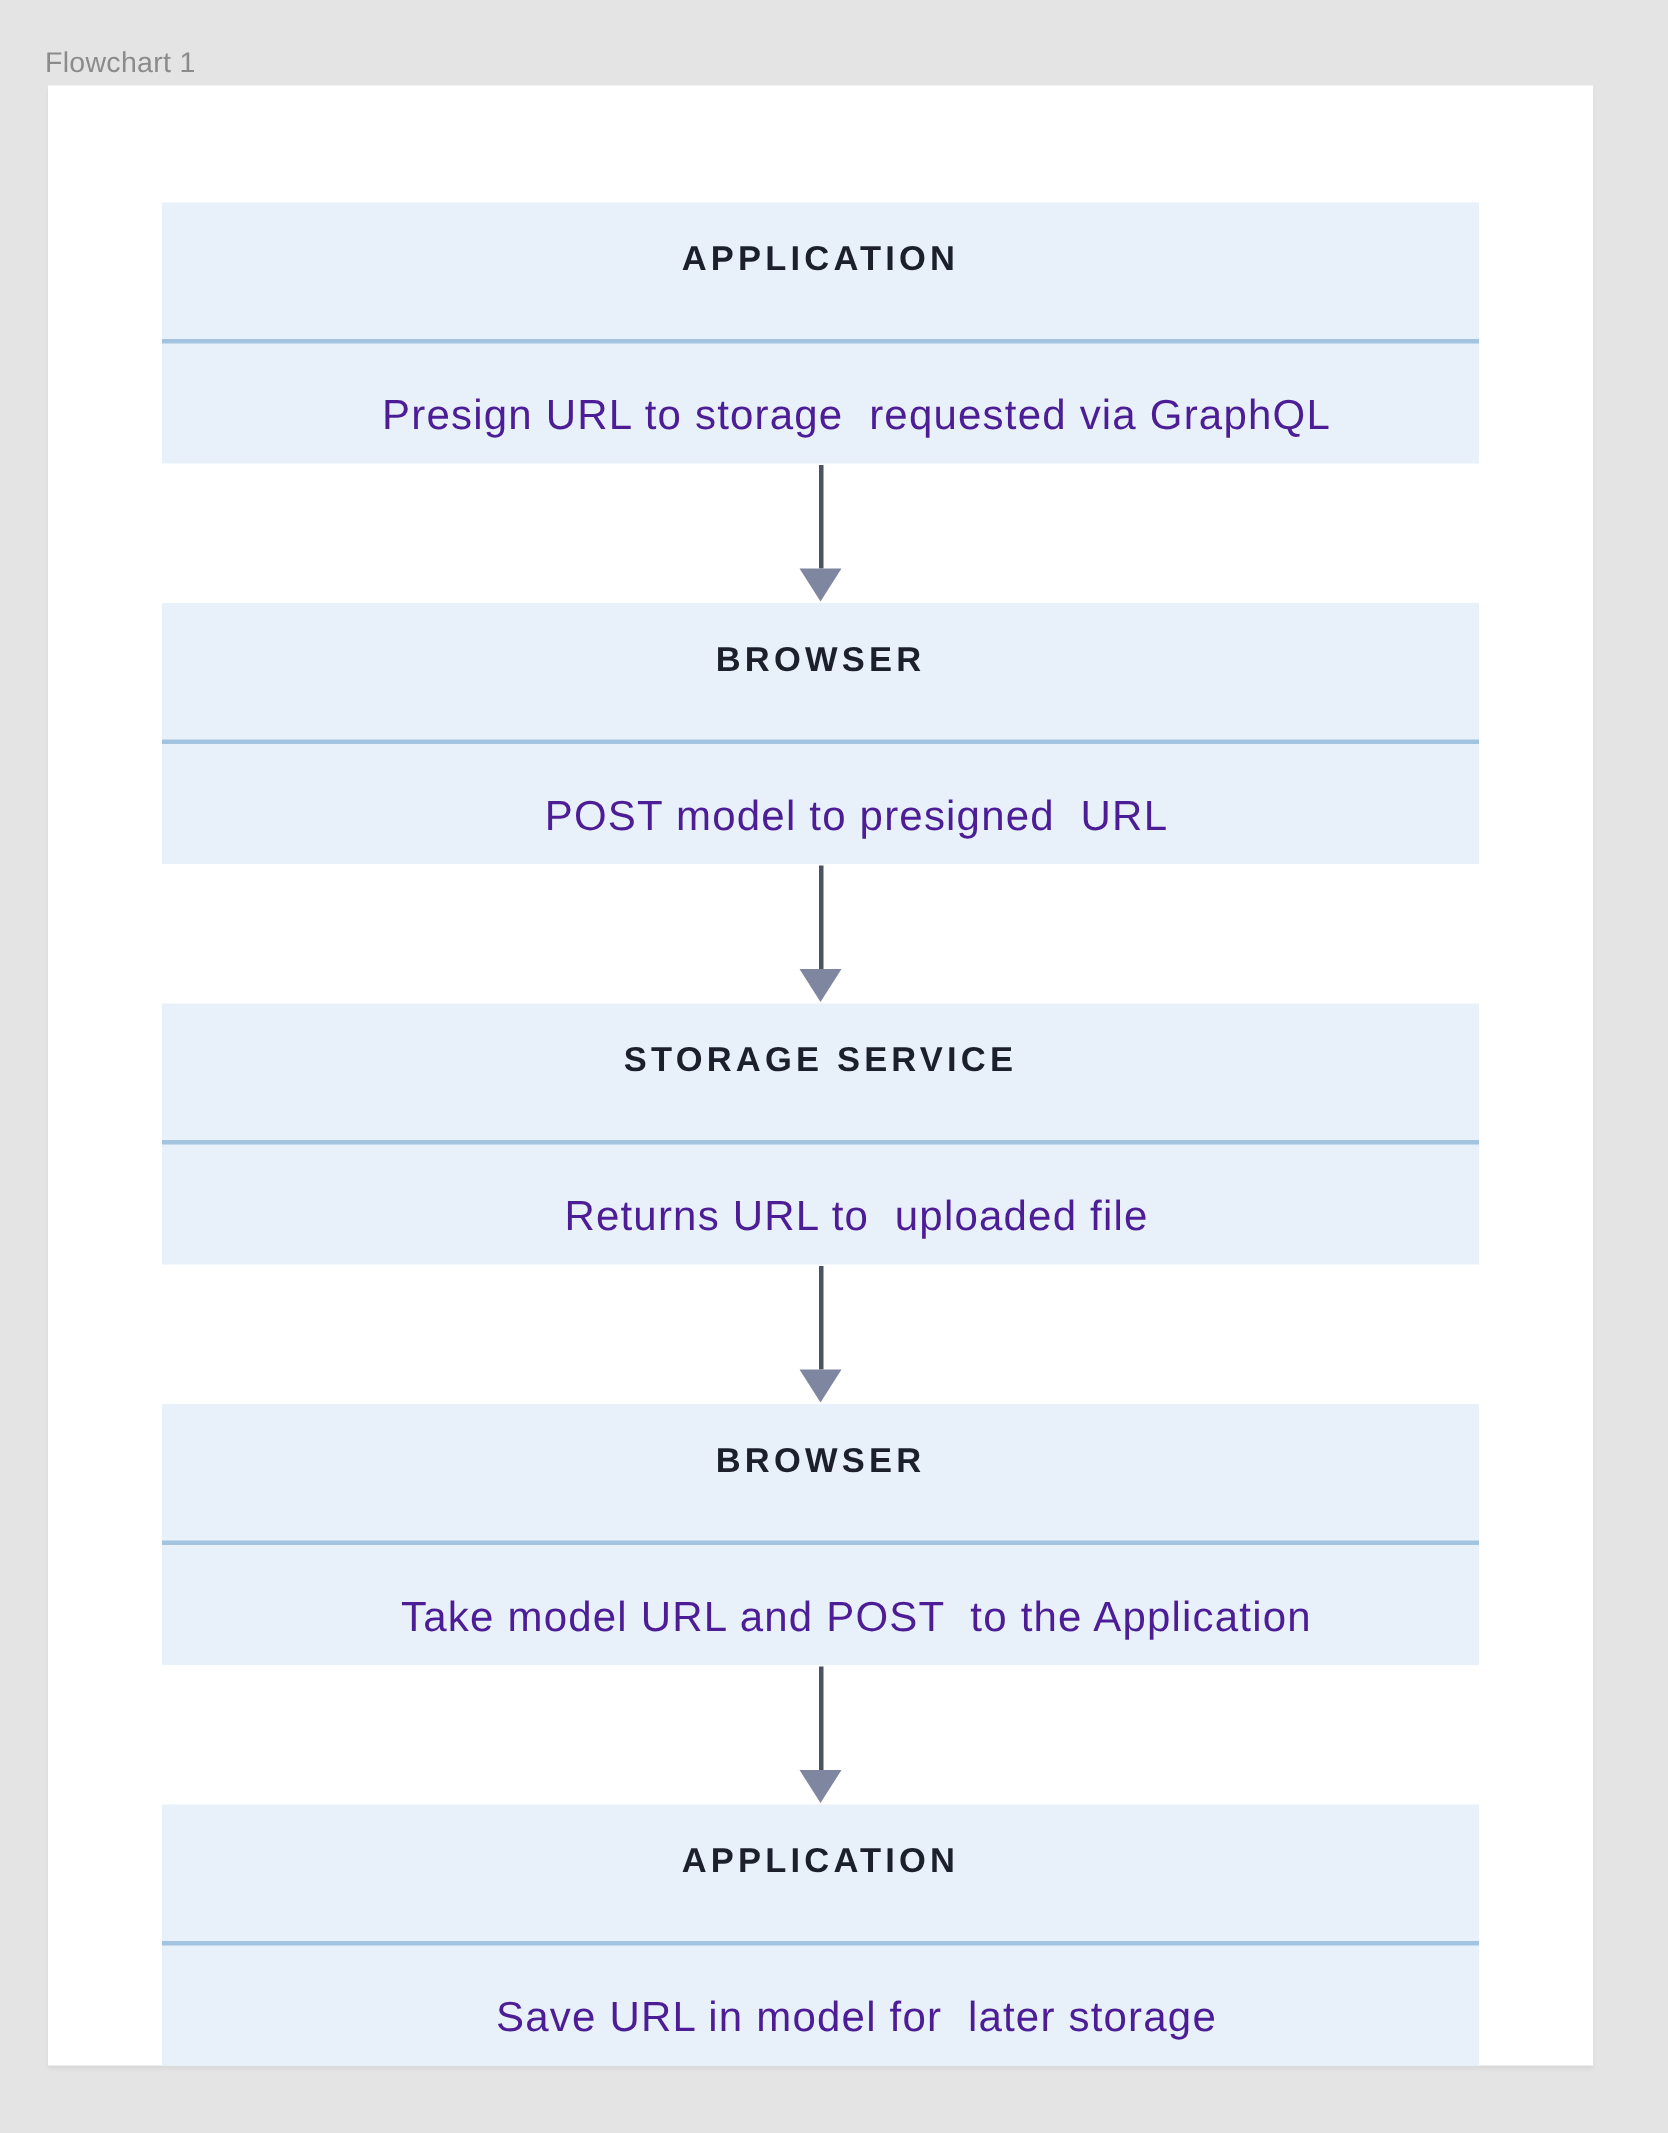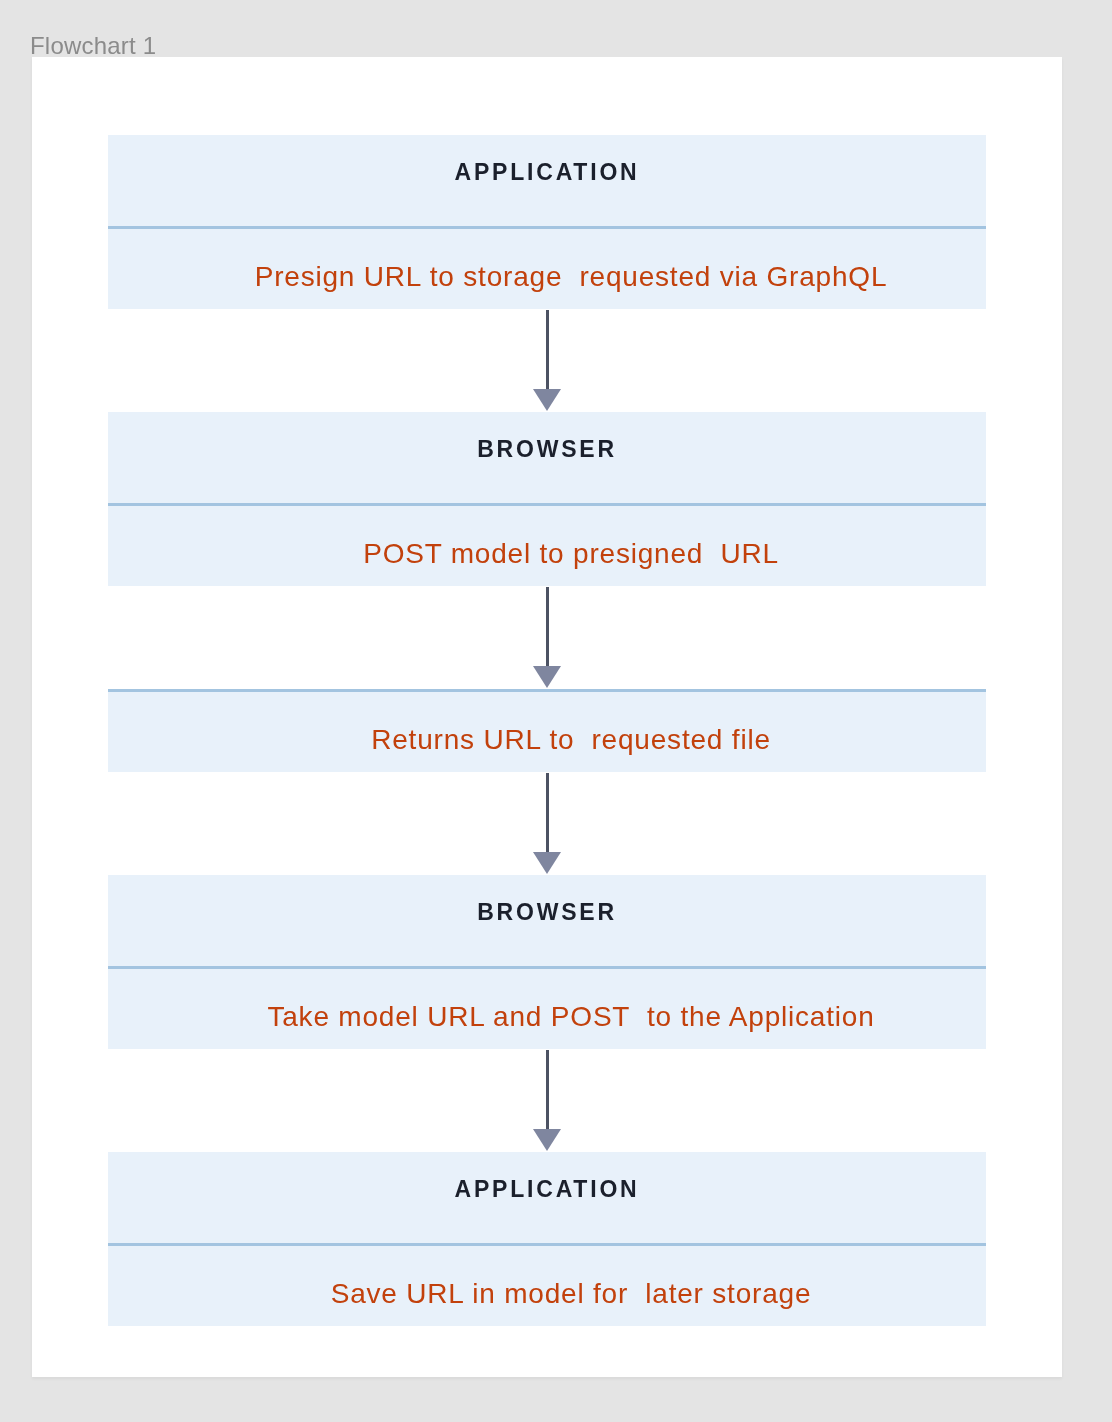--- a/index.html
+++ b/index.html
@@ -5,21 +5,21 @@
   * { margin: 0; padding: 0; box-sizing: border-box; }
   html, body {
     width: 1112px; height: 1422px;
     background: #e4e4e4;
     font-family: "Liberation Sans", sans-serif;
     overflow: hidden;
   }
   .canvas-label {
     position: absolute;
     left: 30px; top: 32px;
-    font-size: 24px;
+    font-size: 19px;
     color: #8b8b8b;
     letter-spacing: 0.2px;
   }
   .card {
     position: absolute;
     left: 32px; top: 57px;
     width: 1030px; height: 1320px;
     background: #ffffff;
     box-shadow: 0 2px 3px rgba(0,0,0,0.05);
     padding-top: 78px;
@@ -49,21 +49,21 @@
     width: 100%;
     background: #a3c4e0;
   }
   .step-body {
     height: 64px;
     display: flex;
     align-items: center;
     justify-content: center;
     font-size: 28px;
     letter-spacing: 0.8px;
-    color: #c2410c;
+    color: #4c1d95;
     white-space: pre;
     margin-left: 48px;
   }
   .arrow {
     height: 103px;
     display: flex;
     flex-direction: column;
     align-items: center;
   }
   .arrow-line {
@@ -103,22 +103,23 @@
     <div class="step-divider"></div>
     <div class="step-body">POST model to presigned  URL</div>
   </div>
 
   <div class="arrow">
     <div class="arrow-line"></div>
     <div class="arrow-head"></div>
   </div>
 
   <div class="step">
+    <div class="step-header">STORAGE SERVICE</div>
     <div class="step-divider"></div>
-    <div class="step-body">Returns URL to  requested file</div>
+    <div class="step-body">Returns URL to  uploaded file</div>
   </div>
 
   <div class="arrow">
     <div class="arrow-line"></div>
     <div class="arrow-head"></div>
   </div>
 
   <div class="step">
     <div class="step-header">BROWSER</div>
     <div class="step-divider"></div>

